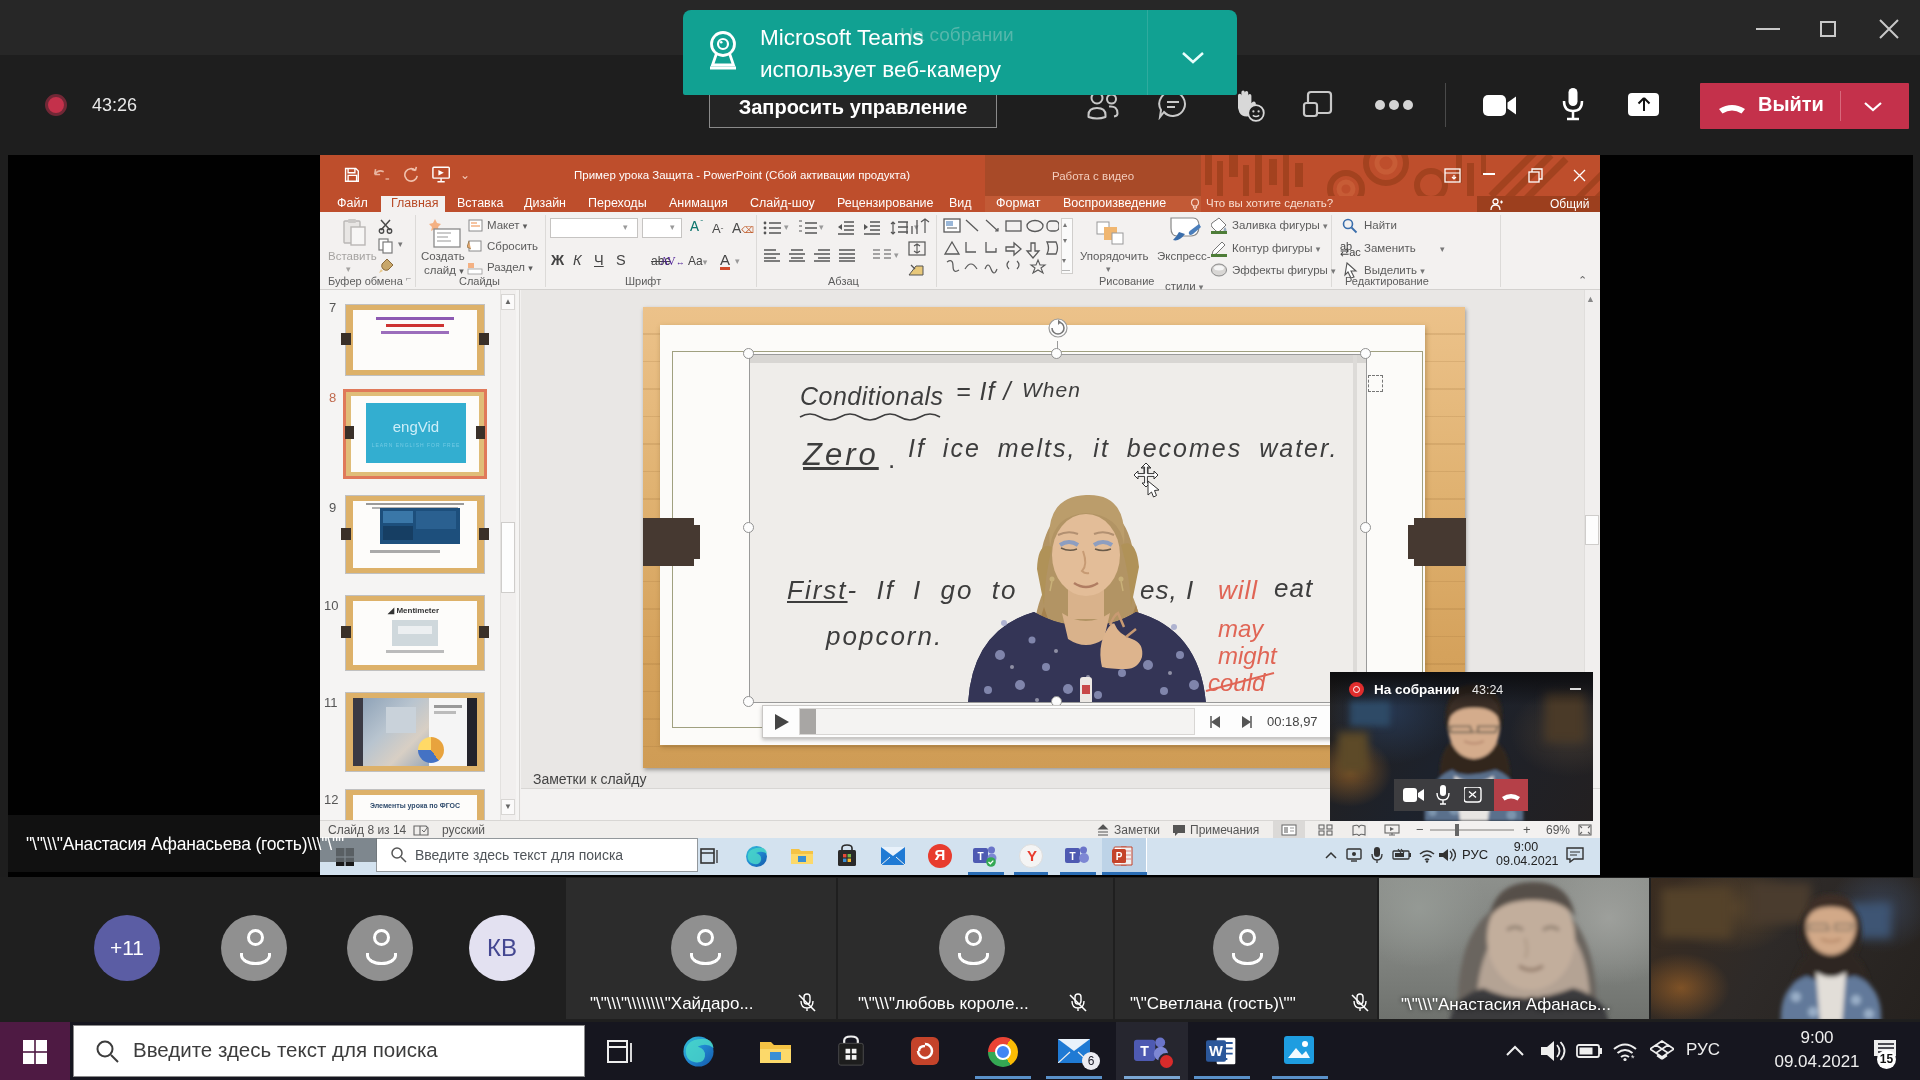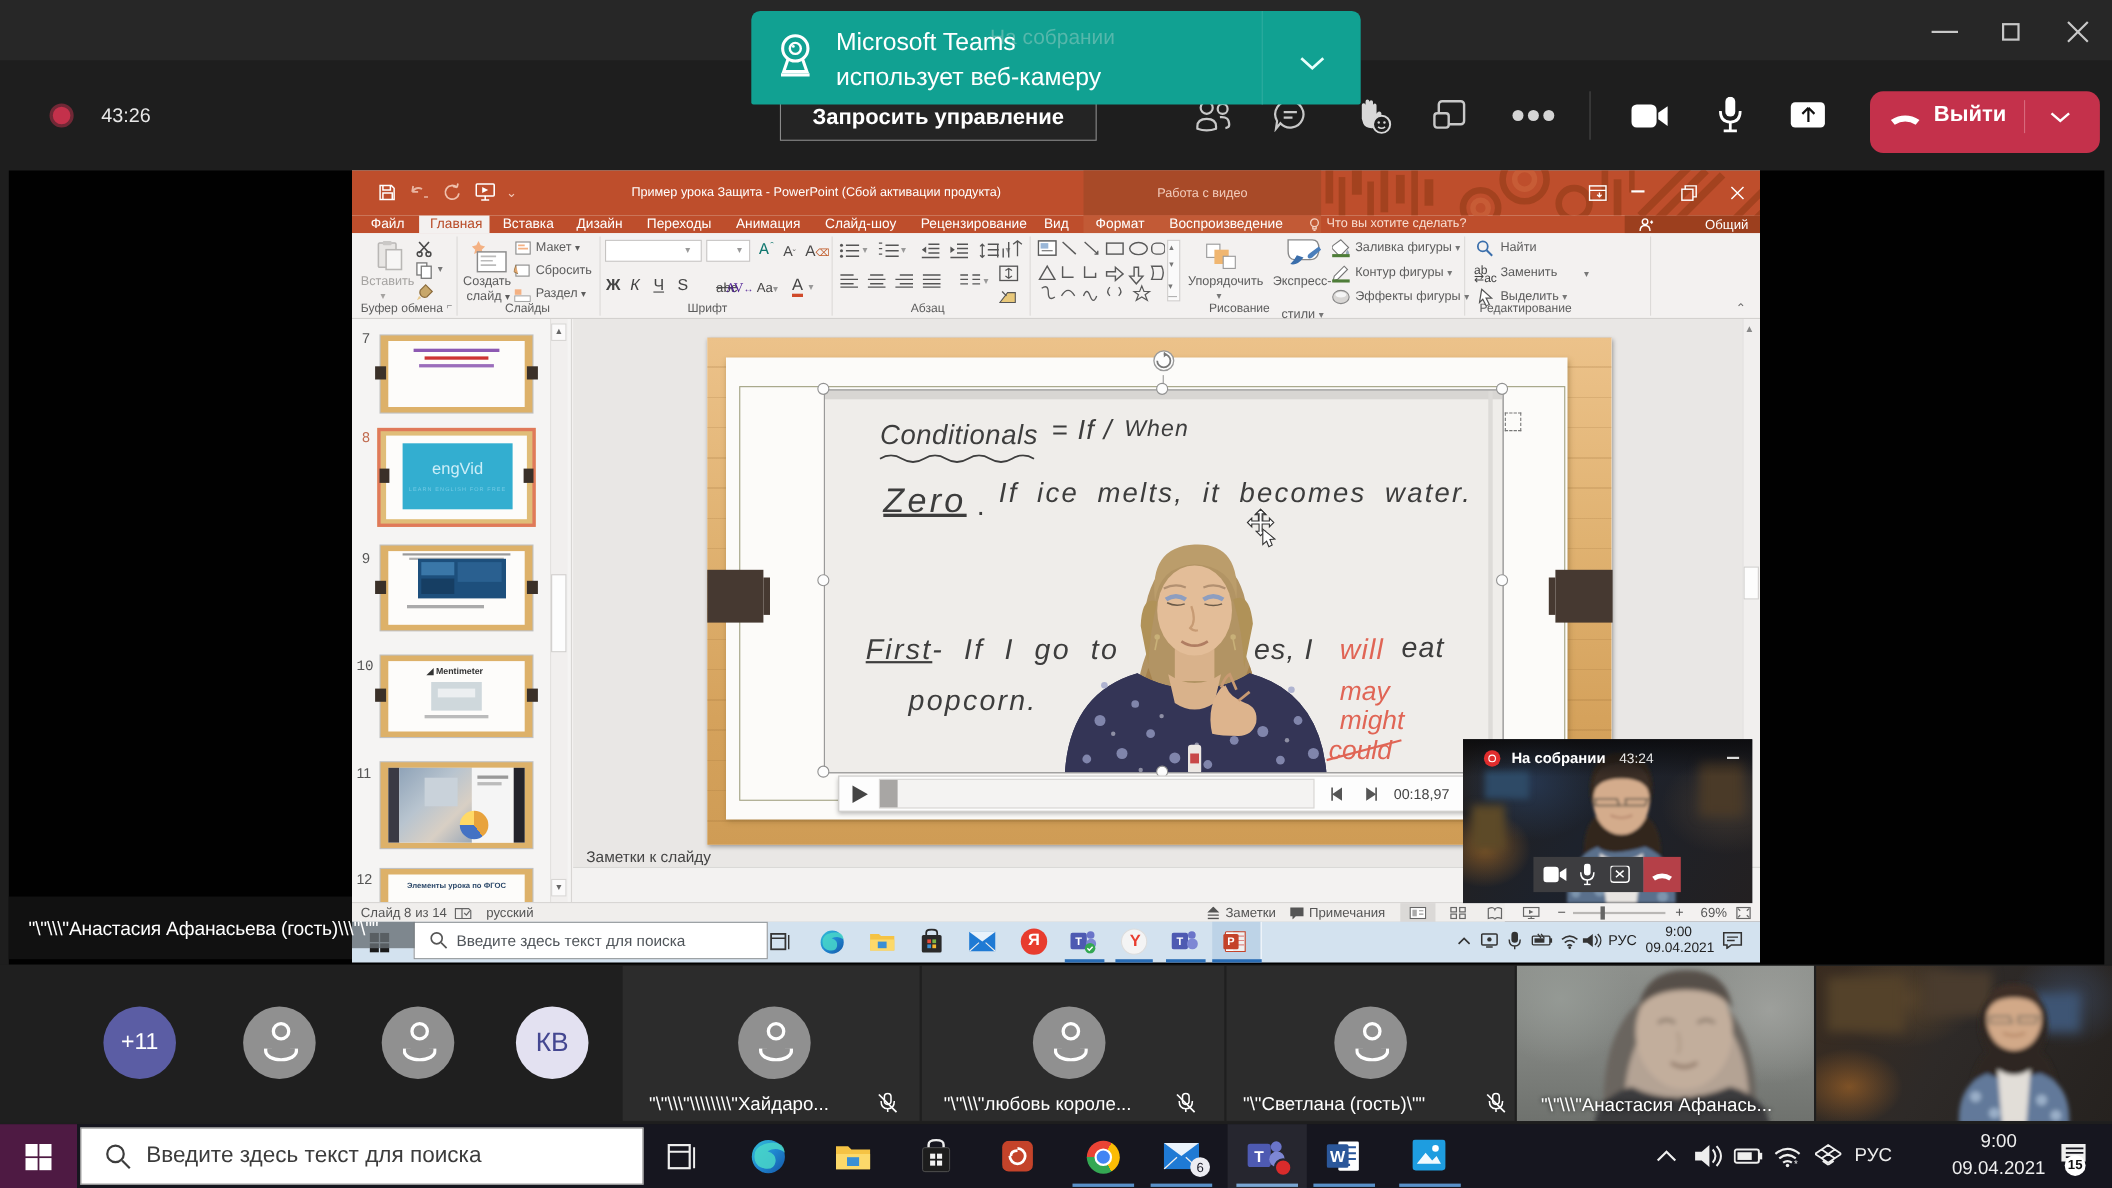--- a/index.html
+++ b/index.html
@@ -73,21 +73,21 @@
       <path d="M2 13 q0 10 9 10 q9 0 9 -10" fill="none" stroke="#fff" stroke-width="2.5"></path>
       <path d="M11 23 v7 M5 31 h12" stroke="#fff" stroke-width="2.5"></path>
     </svg>
 
     <div class="abs" style="left:1628px;top:93px;width:31px;height:23px;background:#fff;border-radius:4px;"></div>
     <svg class="abs" style="left:1636px;top:96px" width="16" height="17" viewBox="0 0 16 17">
       <path d="M8 2 v13 M8 2 l-5.5 5.5 M8 2 l5.5 5.5" stroke="#111" stroke-width="2" fill="none"></path>
     </svg>
   </div>
 
-  <div class="abs" style="left:1700px;top:83px;width:209px;height:56px;background:#c4314b;border-radius:12px;">
+  <div class="abs" style="left:1700px;top:83px;width:209px;height:46px;background:#c4314b;border-radius:1px;">
     <svg class="abs" style="left:17px;top:13px" width="30" height="20" viewBox="0 0 30 20">
         <path d="M2 13 q13 -8 26 0 l-3.5 4.5 q-9.5 -6 -19 0 z" fill="#fff"></path>
       </svg>
     <div class="abs" style="left:58px;top:10px;color:#fff;font-size:20px;font-weight:bold;">Выйти</div>
     <div class="abs" style="left:140px;top:8px;width:1px;height:30px;background:#d8697c;"></div>
     <svg class="abs" style="left:162px;top:17px" width="22" height="13">
         <path d="M3 3 L11 10 L19 3" stroke="#fff" stroke-width="2.2" fill="none"></path>
       </svg>
   </div>
 
@@ -455,21 +455,21 @@
         <div class="abs" style="left:20px;top:7px;width:98px;height:2px;background:#9a9a9a;"></div>
         <div class="abs" style="left:26px;top:11px;width:86px;height:2px;background:#b0b0b0;"></div>
         <div class="abs" style="left:34px;top:12px;width:80px;height:36px;background:#1d4f7c;"></div>
         <div class="abs" style="left:37px;top:15px;width:30px;height:12px;background:#3a77a8;"></div>
         <div class="abs" style="left:70px;top:15px;width:40px;height:18px;background:#2a6090;"></div>
         <div class="abs" style="left:37px;top:30px;width:30px;height:14px;background:#163e63;"></div>
         <div class="abs" style="left:24px;top:54px;width:70px;height:3px;background:#aaa;"></div>
         <div class="abs" style="left:-5px;top:32px;width:10px;height:12px;background:#3a3028;"></div>
         <div class="abs" style="left:133px;top:32px;width:10px;height:12px;background:#3a3028;"></div>
       </div>
-      <div class="abs" style="left:4px;top:443px;font-size:13px;color:#555;font-family:Liberation Mono, monospace;">10</div>
+      <div class="abs" style="left:4px;top:443px;font-size:13px;color:#555;">10</div>
       <div class="abs" style="left:26px;top:441px;width:138px;height:74px;background:#ddb169;box-shadow:0 0 0 1px #c0c0c0;">
         <div class="abs" style="left:7px;top:5px;width:124px;height:64px;background:#fdfcfa;"></div>
         <div class="abs" style="left:42px;top:10px;width:54px;height:8px;color:#333;font-size:8px;font-weight:bold;">◢ Mentimeter</div>
         <div class="abs" style="left:46px;top:24px;width:46px;height:26px;background:#cfd8dc;"></div>
         <div class="abs" style="left:52px;top:30px;width:34px;height:8px;background:#eceff1;"></div>
         <div class="abs" style="left:40px;top:54px;width:58px;height:3px;background:#bbb;"></div>
         <div class="abs" style="left:-5px;top:30px;width:10px;height:12px;background:#3a3028;"></div>
         <div class="abs" style="left:133px;top:30px;width:10px;height:12px;background:#3a3028;"></div>
       </div>
       <div class="abs" style="left:4px;top:540px;font-size:13px;color:#555;">11</div>

